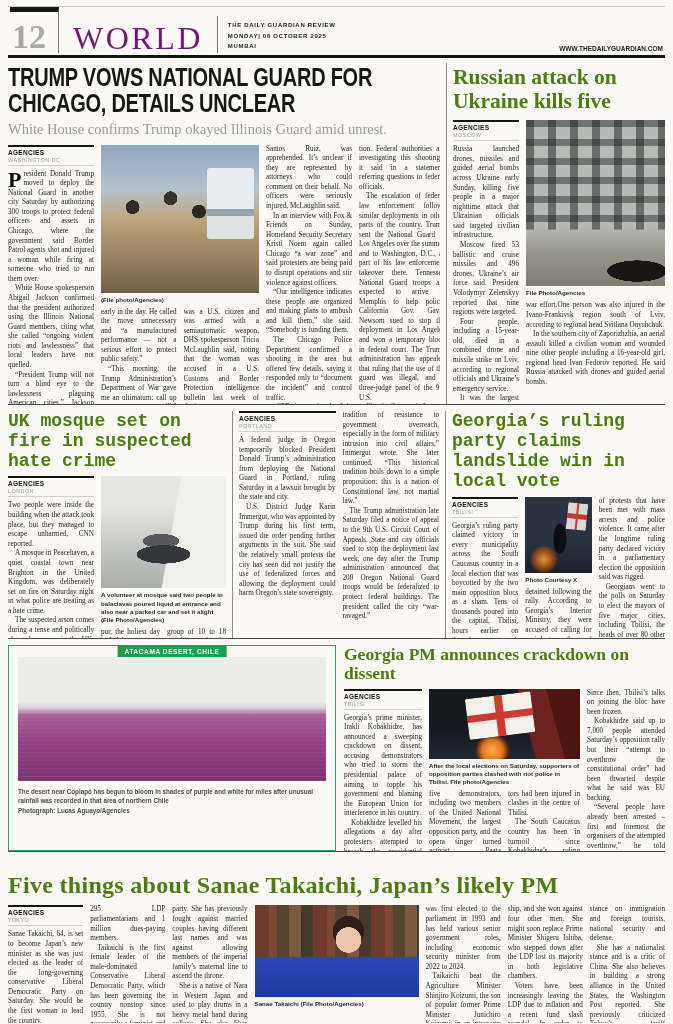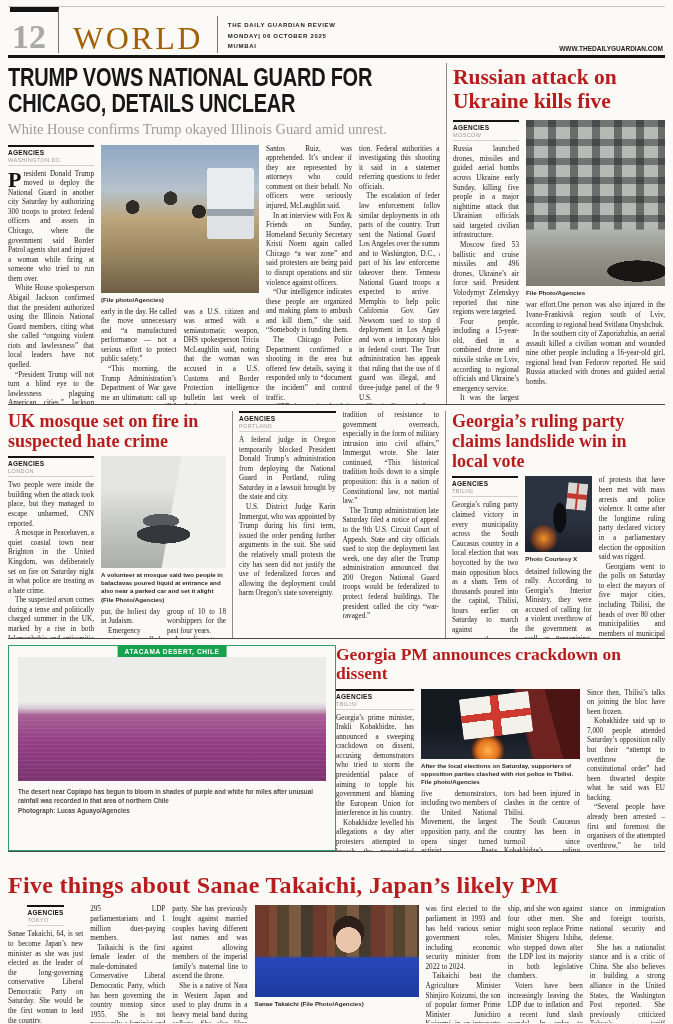--- a/index.html
+++ b/index.html
@@ -9,21 +9,21 @@
     font-family:"Liberation Serif", serif; color:#1d1d1d;
     padding:6px 8px 0; overflow:hidden; position:relative;
   }
   .hairline { height:1px; background:#c7c7c2; }
 
   
   .masthead { display:flex; justify-content:space-between; align-items:stretch; height:46px; padding:0 2px;gap:32px; }
   .mh-left { display:flex; align-items:flex-end; }
   .pagenum-box { border-top:5px solid #141414; border-right:1px solid #777; padding:0 12px 1px 2px; align-self:stretch; display:flex; align-items:flex-end; }
   .pagenum { font:700 34px "Liberation Serif", serif; color:#a8a8a8; line-height:.85; }
-  .section { font:400 32px "Liberation Serif", serif; letter-spacing:2.5px; line-height:.85; color:#a16207; margin:0 14px 1px 14px; align-self:flex-end; }
+  .section { font:400 32px "Liberation Serif", serif; letter-spacing:2.5px; line-height:.85; color:#701a75; margin:0 14px 1px 14px; align-self:flex-end; }
   .mh-info { border-left:1px solid #777; padding:4px 0 2px 10px; align-self:flex-end; }
   .mh-info > div { font:700 6px "Liberation Sans", sans-serif; letter-spacing:.7px; color:#222; line-height:1.7; }
   .mh-site { font:700 6.5px "Liberation Sans", sans-serif; color:#222; align-self:flex-end; padding-bottom:1px; }
   .rule-thick { height:3px; background:#141414; margin-top:2px; }
 
   
   .hr { height:1px; background:#4a4a48; margin:0; }
   .vr { width:1px; background:#8b8b88; margin:0 6px; }
   article { overflow:hidden; }
   .byline { border-top:2.5px solid #141414; padding-top:2px; margin-bottom:4px; flex:0 0 auto; }
@@ -35,21 +35,21 @@
   .dropcap p:first-child::first-letter { float:left; font-size:22px; line-height:16px; padding:2px 2px 0 0; font-weight:700; color:#111; }
   .body-row { display:flex; gap:7px; flex:1 1 auto; min-height:0; }
   .colw { display:flex; flex-direction:column; min-width:0; overflow:hidden; }
   .colw > .body { flex:1 1 auto; min-height:0; }
   .subcols { display:flex; gap:7px; flex:1 1 auto; min-height:0; }
   .subcols .body { flex:1; }
   figure { margin:0; flex:0 0 auto; }
   .caption { font:700 6.2px "Liberation Sans", sans-serif; color:#2b2b2b; line-height:1.3; margin:3px 0 4px; }
   .art { width:100%; position:relative; overflow:hidden; background:#b9b9b4; }
 
-  .h-serif { font-family:"Liberation Serif", serif; font-weight:700; color:#b91c1c; margin:0; }
+  .h-serif { font-family:"Liberation Serif", serif; font-weight:700; color:#4d7c0f; margin:0; }
 
   
   .top-row { display:flex; height:346px; padding-top:5px; }
   .a-trump { width:432px; display:flex; flex-direction:column; }
   .h-main { font:700 25px "Liberation Sans", sans-serif; letter-spacing:-.3px; line-height:1.05; transform:scaleX(.8); transform-origin:0 0; width:125%; margin:1px 0 0; color:#171717; }
   .subhead { font:400 14.5px "Liberation Serif", serif; color:#9b9b9b; margin:4px 0 7px; }
   .w-col { flex:0 0 86px; width:86px; }
   .w-mid { flex:0 0 158px; width:158px; }
   .art-trump { height:148px;
     background-image:
@@ -69,21 +69,21 @@
       radial-gradient(ellipse 48px 17px at 80% 91%, #191715 62%, transparent 63%),
       repeating-linear-gradient(90deg, rgba(30,32,34,.5) 0 8px, transparent 8px 22px),
       repeating-linear-gradient(180deg, rgba(30,32,34,.45) 0 7px, transparent 7px 19px),
       linear-gradient(180deg,#b5bab4 0 64%,#96958c 80%,#7f7d72 100%);
     background-size:100% 100%,100% 66%,100% 66%,100% 100%;
     background-repeat:no-repeat;
   }
 
   
   .mid-row { display:flex; height:233px; padding-top:6px; }
-  .h-mid { font-size:18px; line-height:1.12; margin:0 0 5px; }
+  .h-mid { font-size:18px; line-height:1.12; margin:0 0 5px;font-family:Liberation Mono, monospace; }
   .a-uk { width:218px; display:flex; flex-direction:column; }
   .art-uk { height:112px;
     background-image:
       radial-gradient(ellipse 38px 13px at 50% 70%, #33363a 70%, transparent 71%),
       radial-gradient(ellipse 26px 10px at 48% 58%, #565a5e 70%, transparent 71%),
       linear-gradient(100deg, transparent 55%, #efefec 56%),
       linear-gradient(180deg,#e5e5e1 0 28%,#c7c9c5 60%,#abada9 100%);
   }
   .a-judge { width:200px; display:flex; flex-direction:column; }
   .a-gvote { flex:1; display:flex; flex-direction:column; }
@@ -94,21 +94,21 @@
       linear-gradient(180deg,#2b3340 0 58%,#1b212b 100%);
   }
   .flag-gv { position:absolute; right:7%; top:8%; width:30%; height:36%; transform:rotate(6deg); opacity:.92; border-radius:1px;
     background:
       linear-gradient(90deg, transparent 0 43%, #cf3a30 43% 57%, transparent 57%),
       linear-gradient(180deg, transparent 0 40%, #cf3a30 40% 60%, transparent 60%),
       #eae7e0;
   }
 
   
-  .bot-row { display:flex; height:212px; padding-top:6px; }
+  .bot-row { display:flex; height:212px; padding-top:6px; gap:8px; }
   .atacama-box { width:328px; border:1.5px solid #2aa06b; position:relative; padding:11px 9px 5px; flex:0 0 auto; }
   .atacama-label { position:absolute; top:-1px; left:50%; transform:translateX(-50%); background:#18a14f; color:#fff;
     font:700 6.5px "Liberation Sans", sans-serif; letter-spacing:.6px; padding:2.5px 7px; white-space:nowrap; }
   .art-atacama { height:124px;
     background-image:
       repeating-linear-gradient(0deg, rgba(255,255,255,.07) 0 1px, transparent 1px 4px),
       linear-gradient(180deg,#ecedea 0 36%,#d8cfd6 41%,#a85f95 47%,#953f86 68%,#7b336f 100%);
   }
   .atacama-caption { font:600 6.3px "Liberation Sans", sans-serif; color:#4c4c4c; line-height:1.5; margin-top:6px; }
   .atacama-credit { font:600 6.3px "Liberation Sans", sans-serif; color:#4c4c4c; line-height:1.5; }
@@ -126,21 +126,21 @@
     background:
       linear-gradient(90deg, transparent 0 44%, #cf3a30 44% 56%, transparent 56%),
       linear-gradient(180deg, transparent 0 41%, #cf3a30 41% 59%, transparent 59%),
       #f4f1ea;
   }
 
   
   .takaichi-sec { padding-top:4px; display:flex; flex-direction:column; }
   .h-tak { font-size:24px; line-height:1.1; letter-spacing:.3px; margin:16px 0 7px; }
   .tak-row { display:flex; gap:7px; height:118px; }
-  .t-col { flex:1; min-width:0;align-items:center; }
+  .t-col { flex:1; min-width:0; }
   .t-photo { flex:0 0 164px; width:164px; }
   .art-takaichi { height:92px;
     background-image:
       radial-gradient(circle 13px at 57% 38%, #e9c5a9 97%, transparent),
       radial-gradient(circle 16px at 57% 29%, #2f1f1b 97%, transparent),
       linear-gradient(180deg, transparent 55%, #2747b8 58%, #1c3a9e 100%),
       repeating-linear-gradient(90deg,#6e3a2e 0 14px,#7c4a33 14px 22px,#544430 22px 34px,#7a5a40 34px 46px,#453a2c 46px 58px);
   }
 </style>
 </head>

